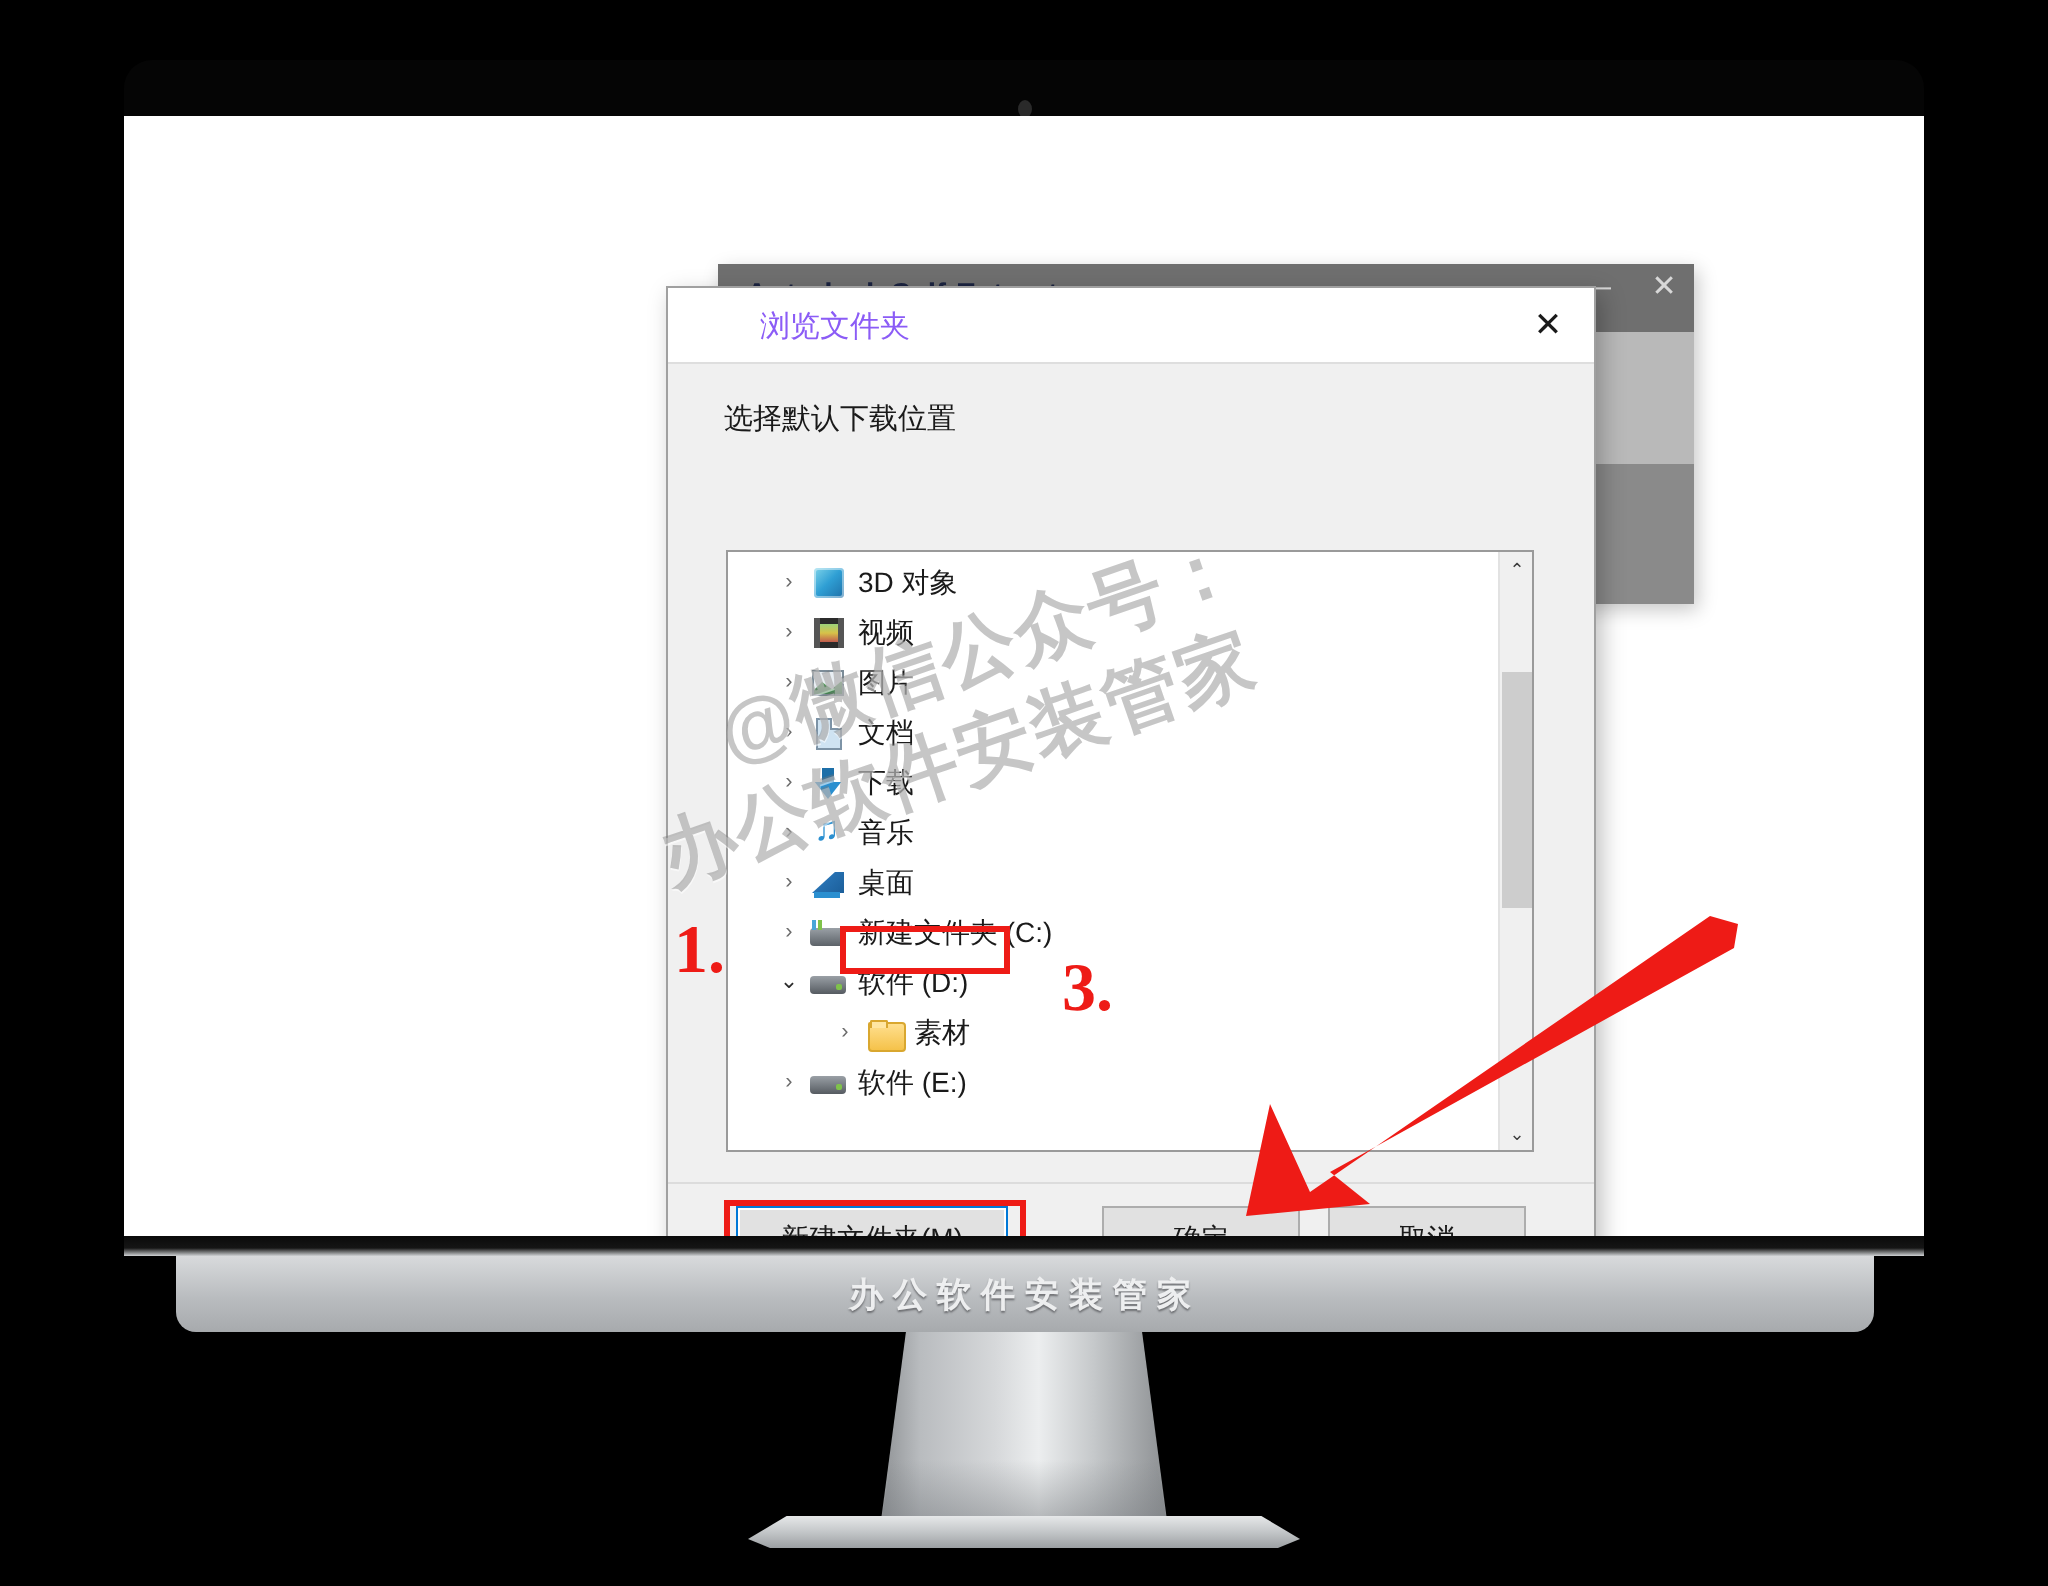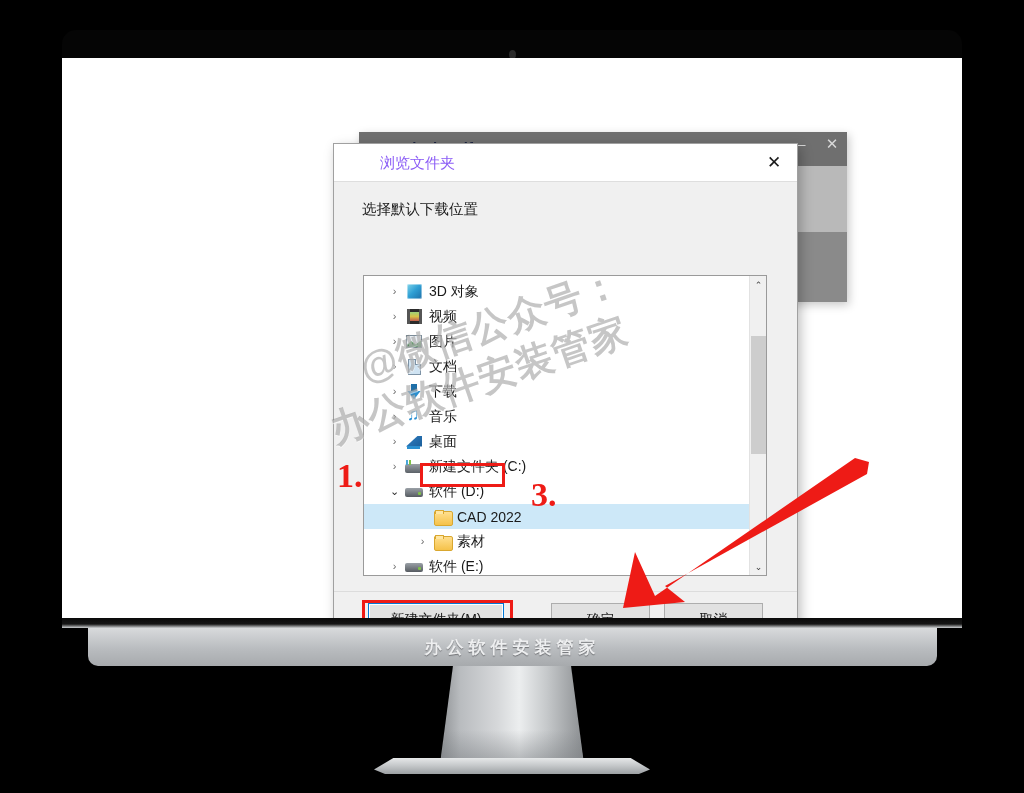--- a/index.html
+++ b/index.html
@@ -338,27 +338,20 @@
               </span>
               <span class="t-label">新建文件夹 (C:)</span>
             </div>
             <div class="tree-row">
               <span class="twisty open">⌄</span>
               <span class="t-icon">
                 <span class="ic ic-hdd"></span>
               </span>
               <span class="t-label">软件 (D:)</span>
             </div>
-            <div class="tree-row indent1 sel">
-              <span class="twisty blank">&nbsp;</span>
-              <span class="t-icon">
-                <span class="ic ic-folder"></span>
-              </span>
-              <span class="t-label">CAD 2022</span>
-            </div>
             <div class="tree-row indent1">
               <span class="twisty">›</span>
               <span class="t-icon">
                 <span class="ic ic-folder"></span>
               </span>
               <span class="t-label">素材</span>
             </div>
             <div class="tree-row">
               <span class="twisty">›</span>
               <span class="t-icon">

